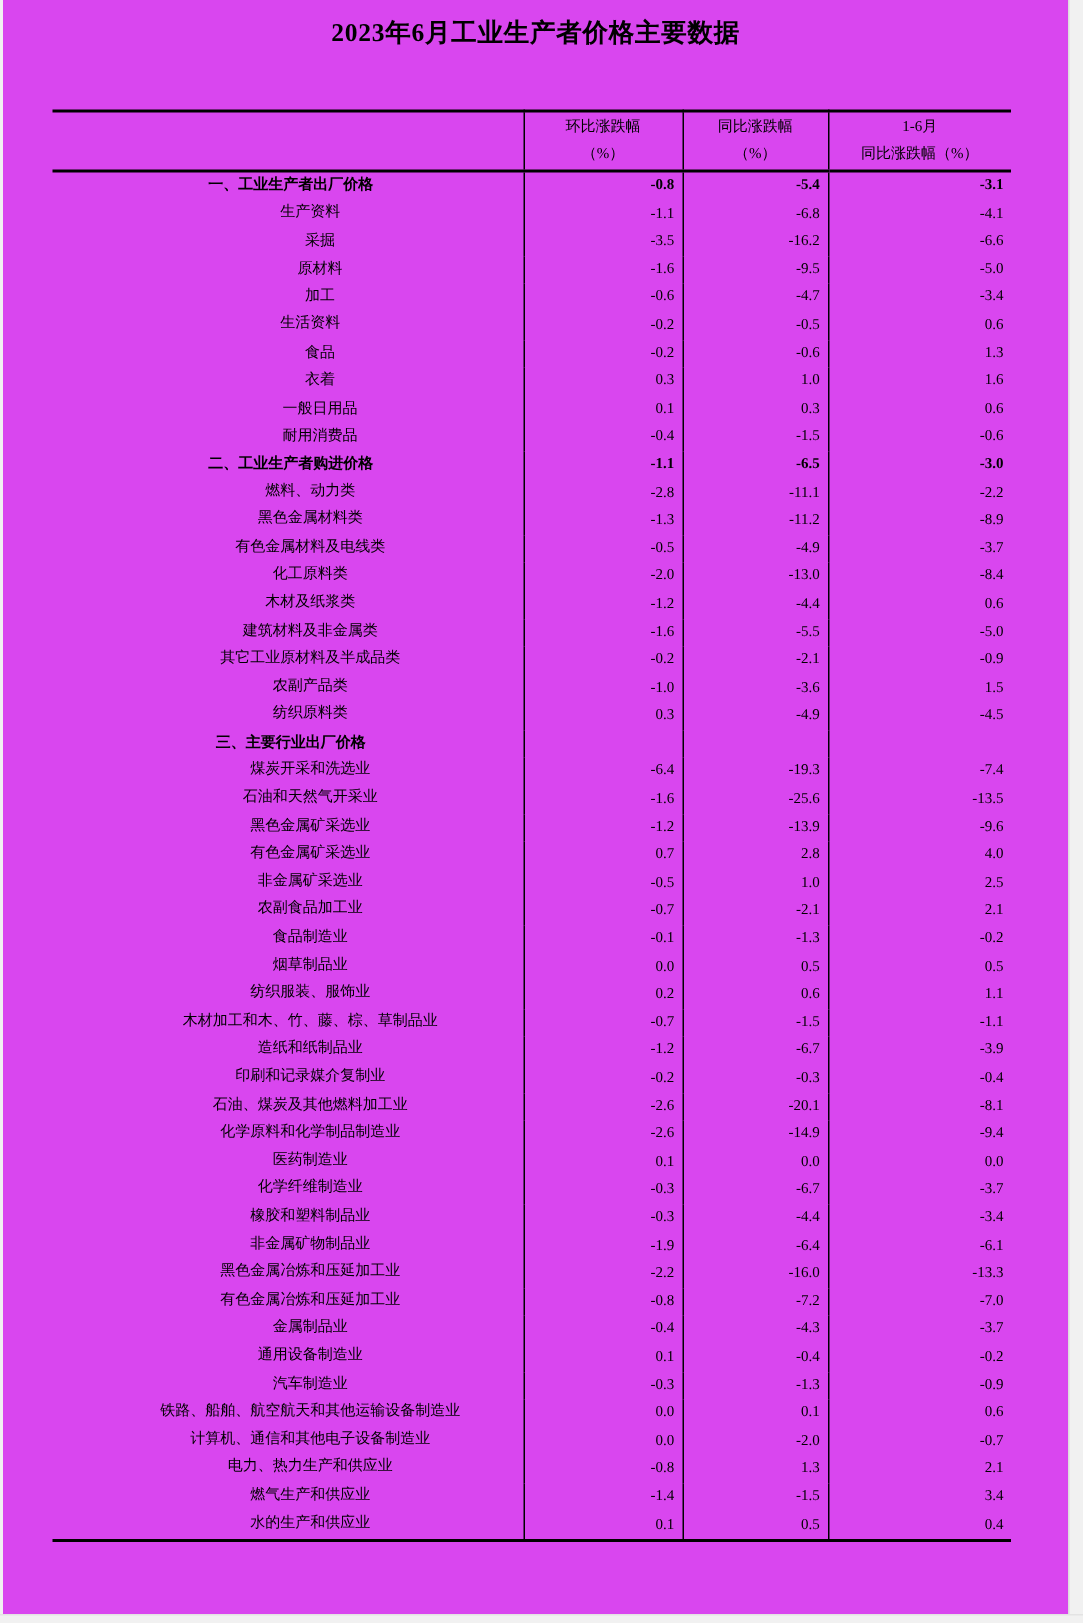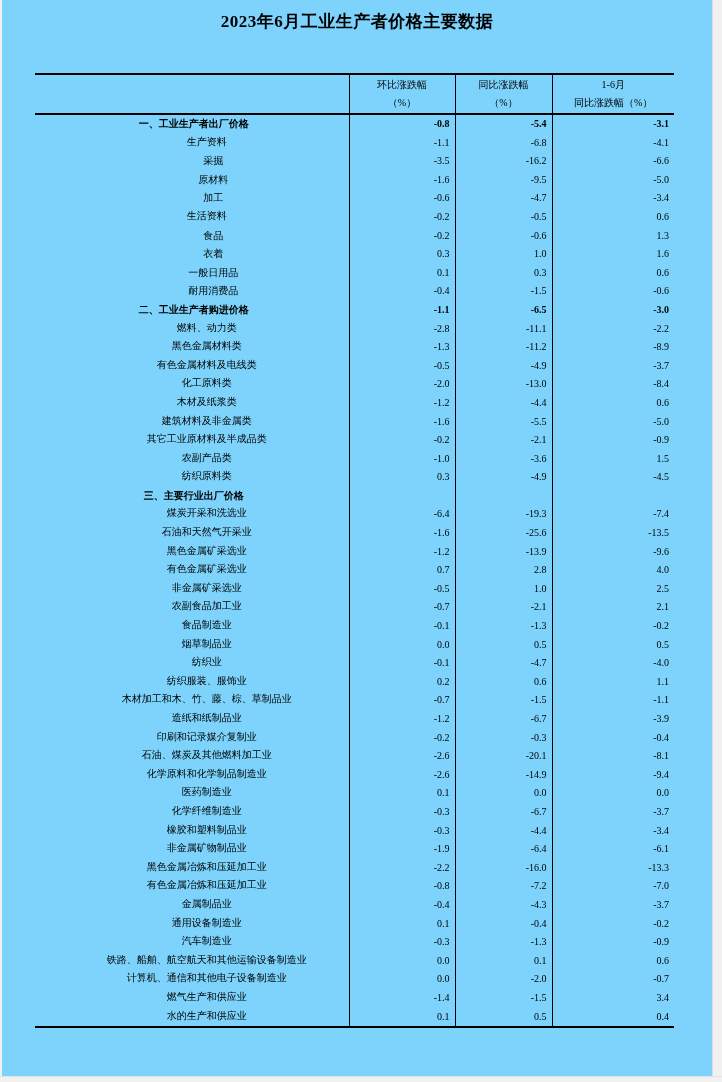--- a/index.html
+++ b/index.html
@@ -7,21 +7,21 @@
     margin: 0; padding: 0;
     width: 722px; height: 1082px;
     background: #f1f1f1;
     font-family: "Liberation Serif", "DejaVu Serif", serif;
     color: #000;
   }
   .page {
     position: absolute;
     left: 2px; top: 0;
     width: 710px; height: 1076px;
-    background: #7dd3fc;
+    background: #d946ef;
     overflow: hidden;
   }
   .page-title {
     margin: 12px 0 0 0;
     font-size: 17px;
     font-weight: bold;
     text-align: center;
     letter-spacing: 0.5px;
     line-height: 20px;
   }
@@ -276,26 +276,20 @@
           <td class="num">-1.3</td>
           <td class="num">-0.2</td>
         </tr>
         <tr>
           <td class="label lvl2">烟草制品业</td>
           <td class="num">0.0</td>
           <td class="num">0.5</td>
           <td class="num">0.5</td>
         </tr>
         <tr>
-          <td class="label lvl2">纺织业</td>
-          <td class="num">-0.1</td>
-          <td class="num">-4.7</td>
-          <td class="num">-4.0</td>
-        </tr>
-        <tr>
           <td class="label lvl2">纺织服装、服饰业</td>
           <td class="num">0.2</td>
           <td class="num">0.6</td>
           <td class="num">1.1</td>
         </tr>
         <tr>
           <td class="label lvl2">木材加工和木、竹、藤、棕、草制品业</td>
           <td class="num">-0.7</td>
           <td class="num">-1.5</td>
           <td class="num">-1.1</td>
@@ -382,20 +376,26 @@
           <td class="label lvl2">铁路、船舶、航空航天和其他运输设备制造业</td>
           <td class="num">0.0</td>
           <td class="num">0.1</td>
           <td class="num">0.6</td>
         </tr>
         <tr>
           <td class="label lvl2">计算机、通信和其他电子设备制造业</td>
           <td class="num">0.0</td>
           <td class="num">-2.0</td>
           <td class="num">-0.7</td>
+        </tr>
+        <tr>
+          <td class="label lvl2">电力、热力生产和供应业</td>
+          <td class="num">-0.8</td>
+          <td class="num">1.3</td>
+          <td class="num">2.1</td>
         </tr>
         <tr>
           <td class="label lvl2">燃气生产和供应业</td>
           <td class="num">-1.4</td>
           <td class="num">-1.5</td>
           <td class="num">3.4</td>
         </tr>
         <tr>
           <td class="label lvl2">水的生产和供应业</td>
           <td class="num">0.1</td>

